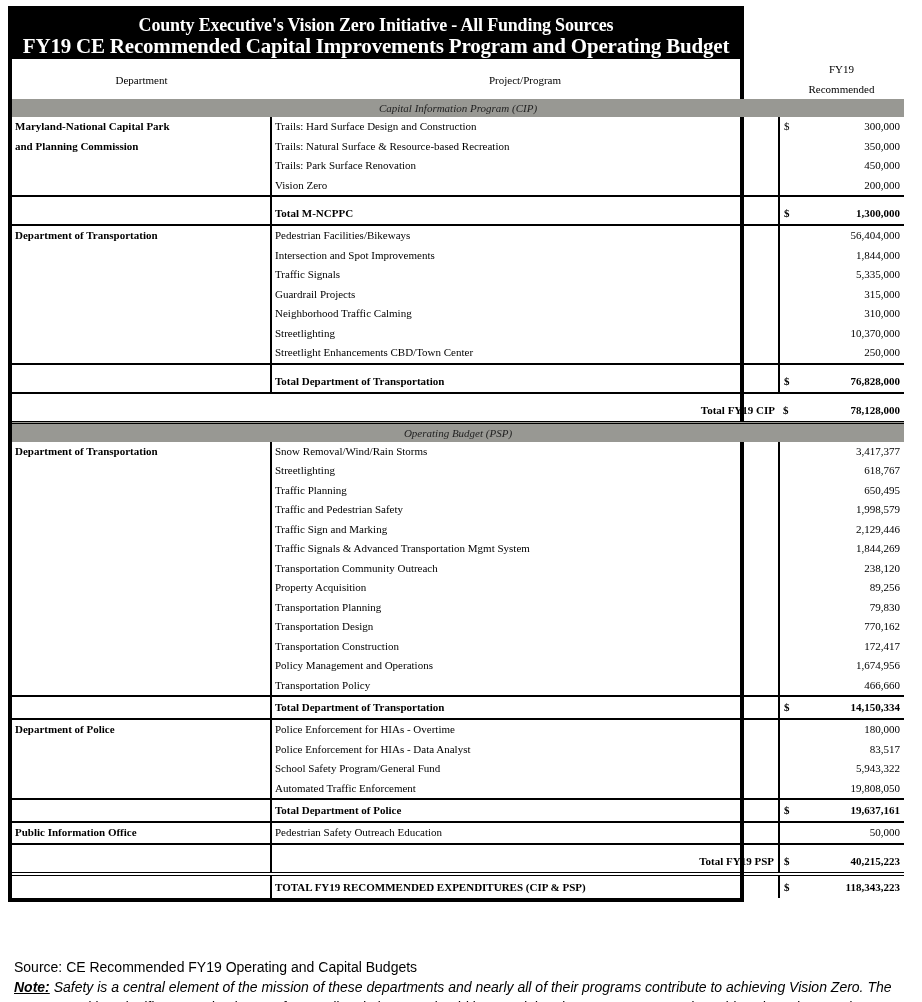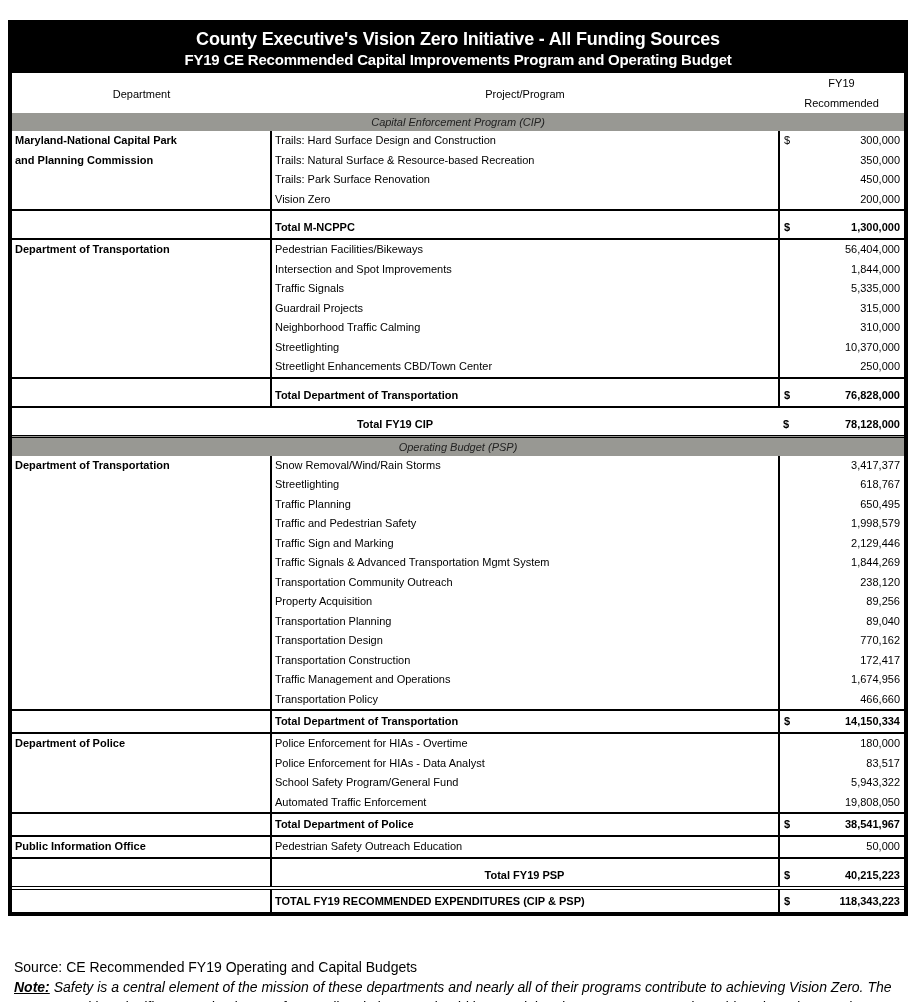--- a/index.html
+++ b/index.html
@@ -1,40 +1,40 @@
 <!DOCTYPE html>
 <html><head>
 <meta charset="utf-8">
 <style>
   html, body { margin: 0; padding: 0; background: #ffffff; }
   body { width: 922px; height: 1002px; position: relative; font-family: "Liberation Sans", sans-serif; color: #000; }
-  .sheet { position: absolute; left: 8px; top: 20px; width: 900px; border: 4px solid #000; box-sizing: border-box; background: #fff; }
+  .sheet { position: absolute; left: 8px; top: 6px; width: 736px; border: 4px solid #000; box-sizing: border-box; background: #fff; font-family: Liberation Serif, serif; }
   .title-band { background: #000; color: #fff; text-align: center; padding: 4px 0 3px 0; }
   .title-band .t1 { font-size: 18px; font-weight: bold; line-height: 22px; letter-spacing: -0.2px; }
-  .title-band .t2 { font-size: 15px; font-weight: bold; line-height: 20px; letter-spacing: -0.2px; }
+  .title-band .t2 { font-size: 21px; font-weight: bold; line-height: 20px; letter-spacing: -0.2px; }
   table { border-collapse: collapse; width: 100%; table-layout: fixed; font-size: 11px; }
   col.c-dept { width: 259px; }
   col.c-prog { width: 508px; }
   col.c-cur { width: 26px; }
   col.c-amt { width: 99px; }
   td { padding: 0 3px; line-height: 19.5px; white-space: nowrap; vertical-align: top; }
   .hdr td { text-align: center; vertical-align: middle; line-height: 20px; }
   .hdr .h-dept, .hdr .h-prog { padding-top: 2px; }
   .band td { background: #989893; font-style: italic; text-align: center; line-height: 18px; color: #222; padding: 0; }
   .dept { font-weight: bold; border-right: 2px solid #000; }
   .cur { text-align: left; padding-left: 4px; }
   .amt { text-align: right; padding-right: 4px; }
   .bold { font-weight: bold; }
   .bt { border-top: 2px solid #000; }
   .bb { border-bottom: 2px solid #000; }
   .bt3 { border-top: 3px double #000; }
   .total-row td { line-height: 21px; }
   .pad-top td { padding-top: 6px; }
   .grand td { border-top: 4px double #000; line-height: 22px; }
-  .right-label { text-align: center; font-weight: bold; padding-right: 4px; }
+  .right-label { text-align: right; font-weight: bold; padding-right: 4px; }
   .source { position: absolute; left: 14px; top: 957px; width: 890px; font-size: 14px; line-height: 20px; }
   .note-label { font-weight: bold; font-style: italic; text-decoration: underline; }
   .note-text { font-style: italic; }
   .cur-line { border-left: 2px solid #000; }
 </style>
 </head>
 <body>
 
 <div class="sheet">
   <div class="title-band">
@@ -54,21 +54,21 @@
       <tr class="hdr">
         <td class="h-dept">Department</td>
         <td class="h-prog">Project/Program</td>
         <td colspan="2">
           <div>FY19</div>
           <div>Recommended</div>
         </td>
       </tr>
 
       <tr class="band">
-        <td colspan="4">Capital Enforcement Program (CIP)</td>
+        <td colspan="4">Capital Information Program (CIP)</td>
       </tr>
 
       <tr>
         <td class="dept">Maryland-National Capital Park</td>
         <td>Trails: Hard Surface Design and Construction</td>
         <td class="cur cur-line">$</td>
         <td class="amt">300,000</td>
       </tr>
       <tr>
         <td class="dept">and Planning Commission</td>
@@ -198,37 +198,37 @@
       <tr>
           <td class="dept"></td>
           <td>Property Acquisition</td>
           <td class="cur cur-line"></td>
           <td class="amt">89,256</td>
         </tr>
       <tr>
           <td class="dept"></td>
           <td>Transportation Planning</td>
           <td class="cur cur-line"></td>
-          <td class="amt">89,040</td>
+          <td class="amt">79,830</td>
         </tr>
       <tr>
           <td class="dept"></td>
           <td>Transportation Design</td>
           <td class="cur cur-line"></td>
           <td class="amt">770,162</td>
         </tr>
       <tr>
           <td class="dept"></td>
           <td>Transportation Construction</td>
           <td class="cur cur-line"></td>
           <td class="amt">172,417</td>
         </tr>
       <tr>
           <td class="dept"></td>
-          <td>Traffic Management and Operations</td>
+          <td>Policy Management and Operations</td>
           <td class="cur cur-line"></td>
           <td class="amt">1,674,956</td>
         </tr>
       <tr>
           <td class="dept"></td>
           <td>Transportation Policy</td>
           <td class="cur cur-line"></td>
           <td class="amt">466,660</td>
         </tr>
       <tr class="total-row">
@@ -259,21 +259,21 @@
       <tr>
           <td class="dept"></td>
           <td>Automated Traffic Enforcement</td>
           <td class="cur cur-line"></td>
           <td class="amt">19,808,050</td>
         </tr>
       <tr class="total-row">
         <td class="dept bt bb"></td>
         <td class="bold bt bb">Total Department of Police</td>
         <td class="cur cur-line bold bt bb">$</td>
-        <td class="amt bold bt bb">38,541,967</td>
+        <td class="amt bold bt bb">19,637,161</td>
       </tr>
 
       <tr>
         <td class="dept bb">Public Information Office</td>
         <td class="bb">Pedestrian Safety Outreach Education</td>
         <td class="cur cur-line bb"></td>
         <td class="amt bb">50,000</td>
       </tr>
       <tr class="total-row pad-top">
         <td class="dept"></td>

